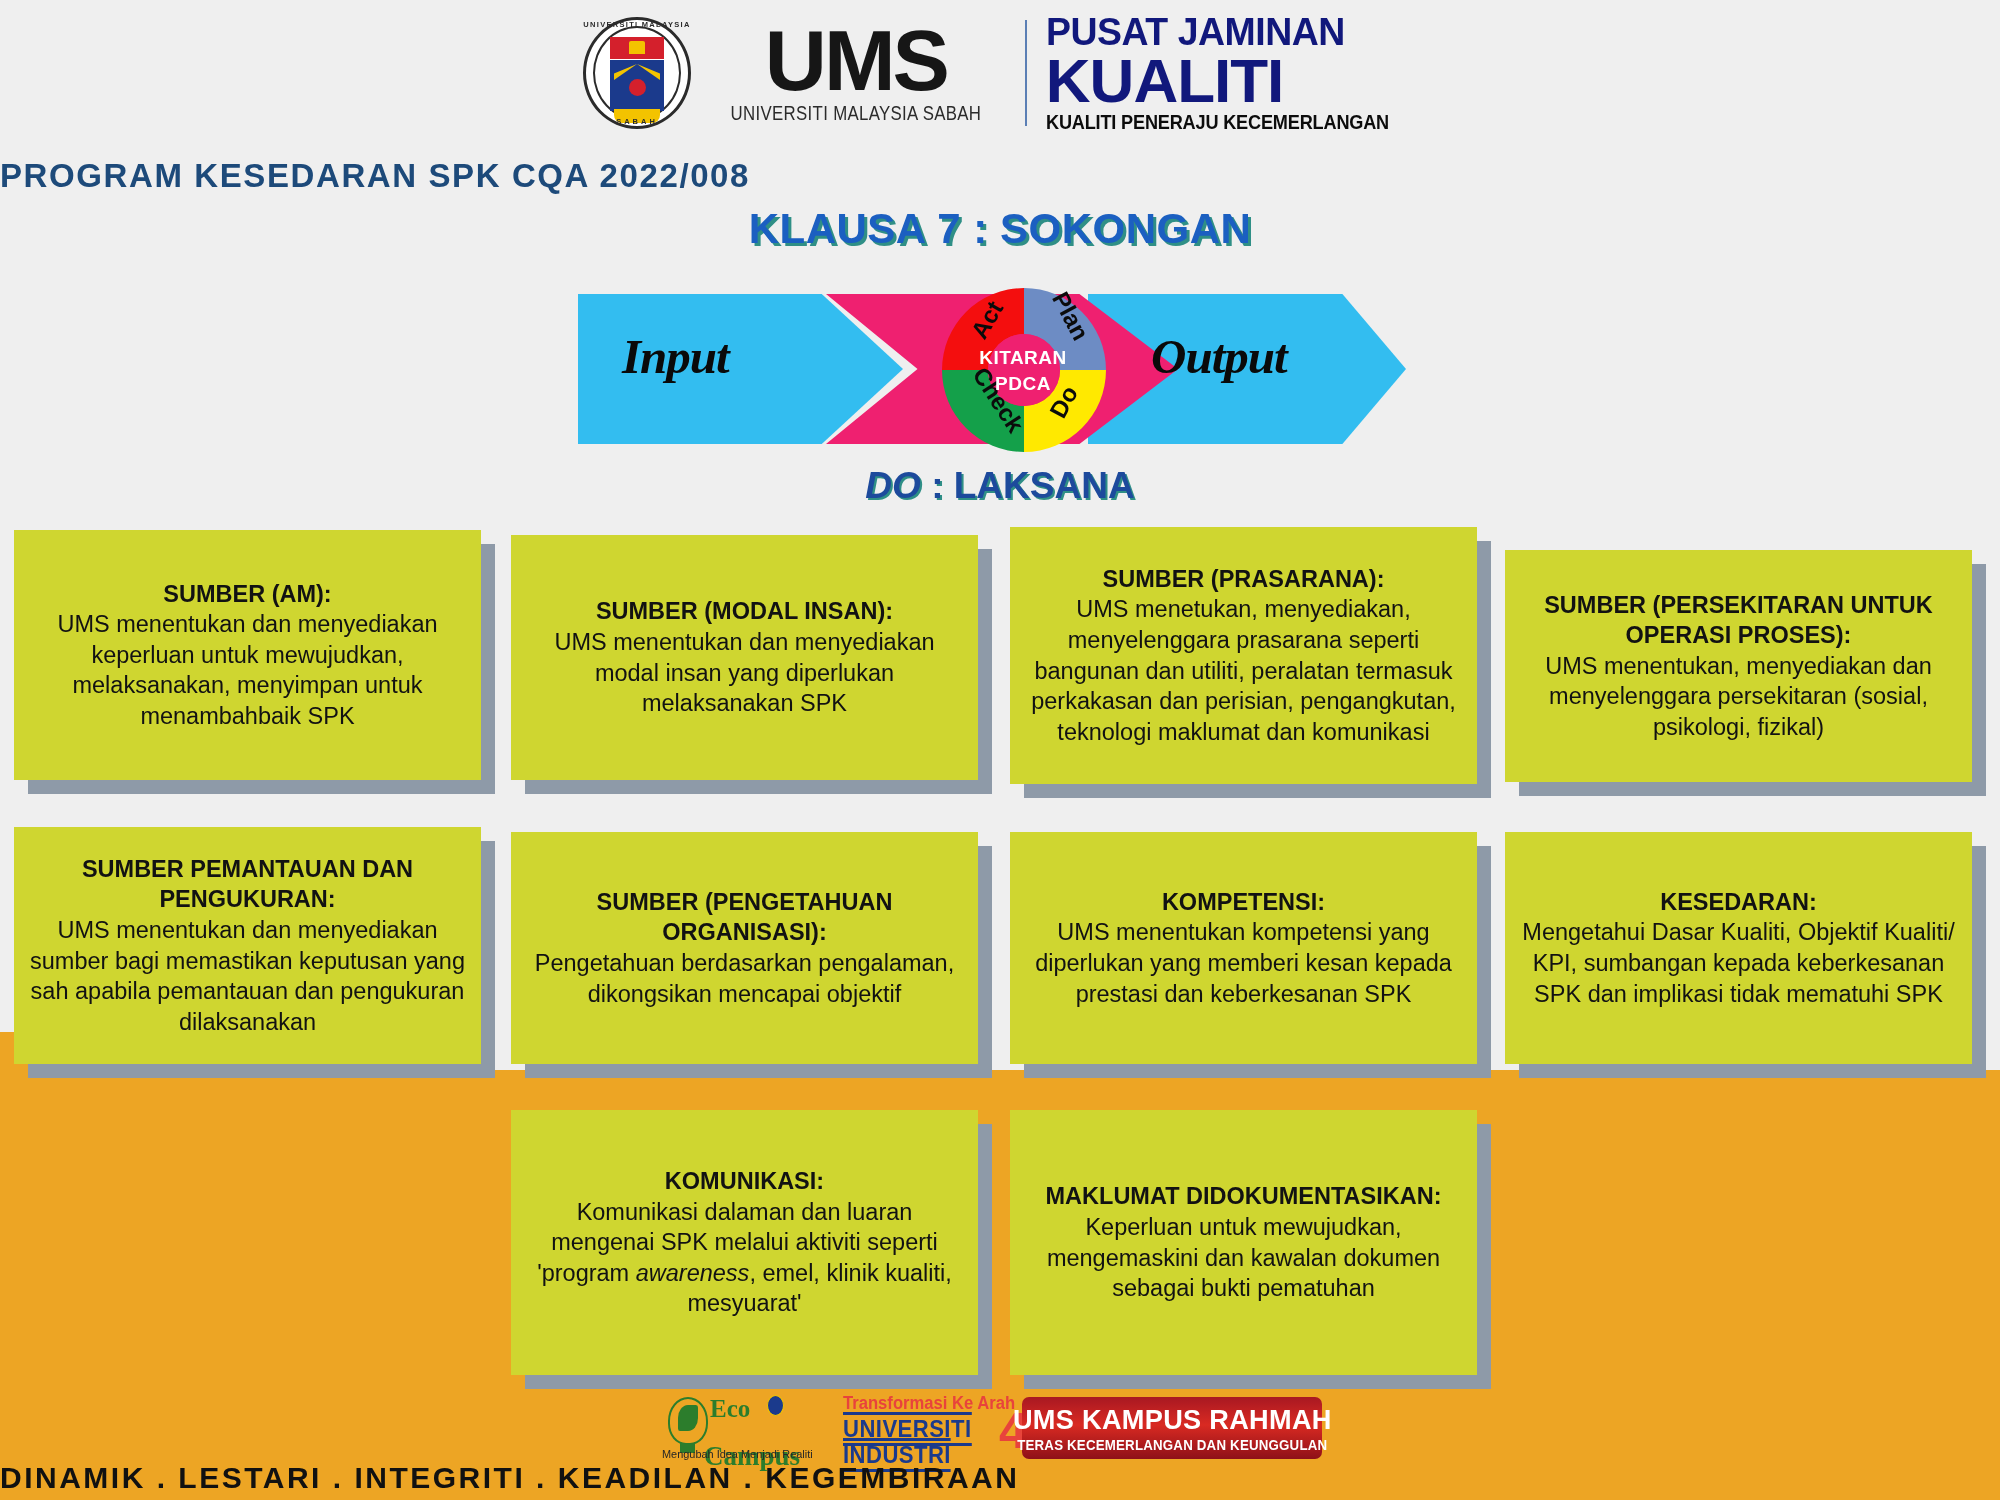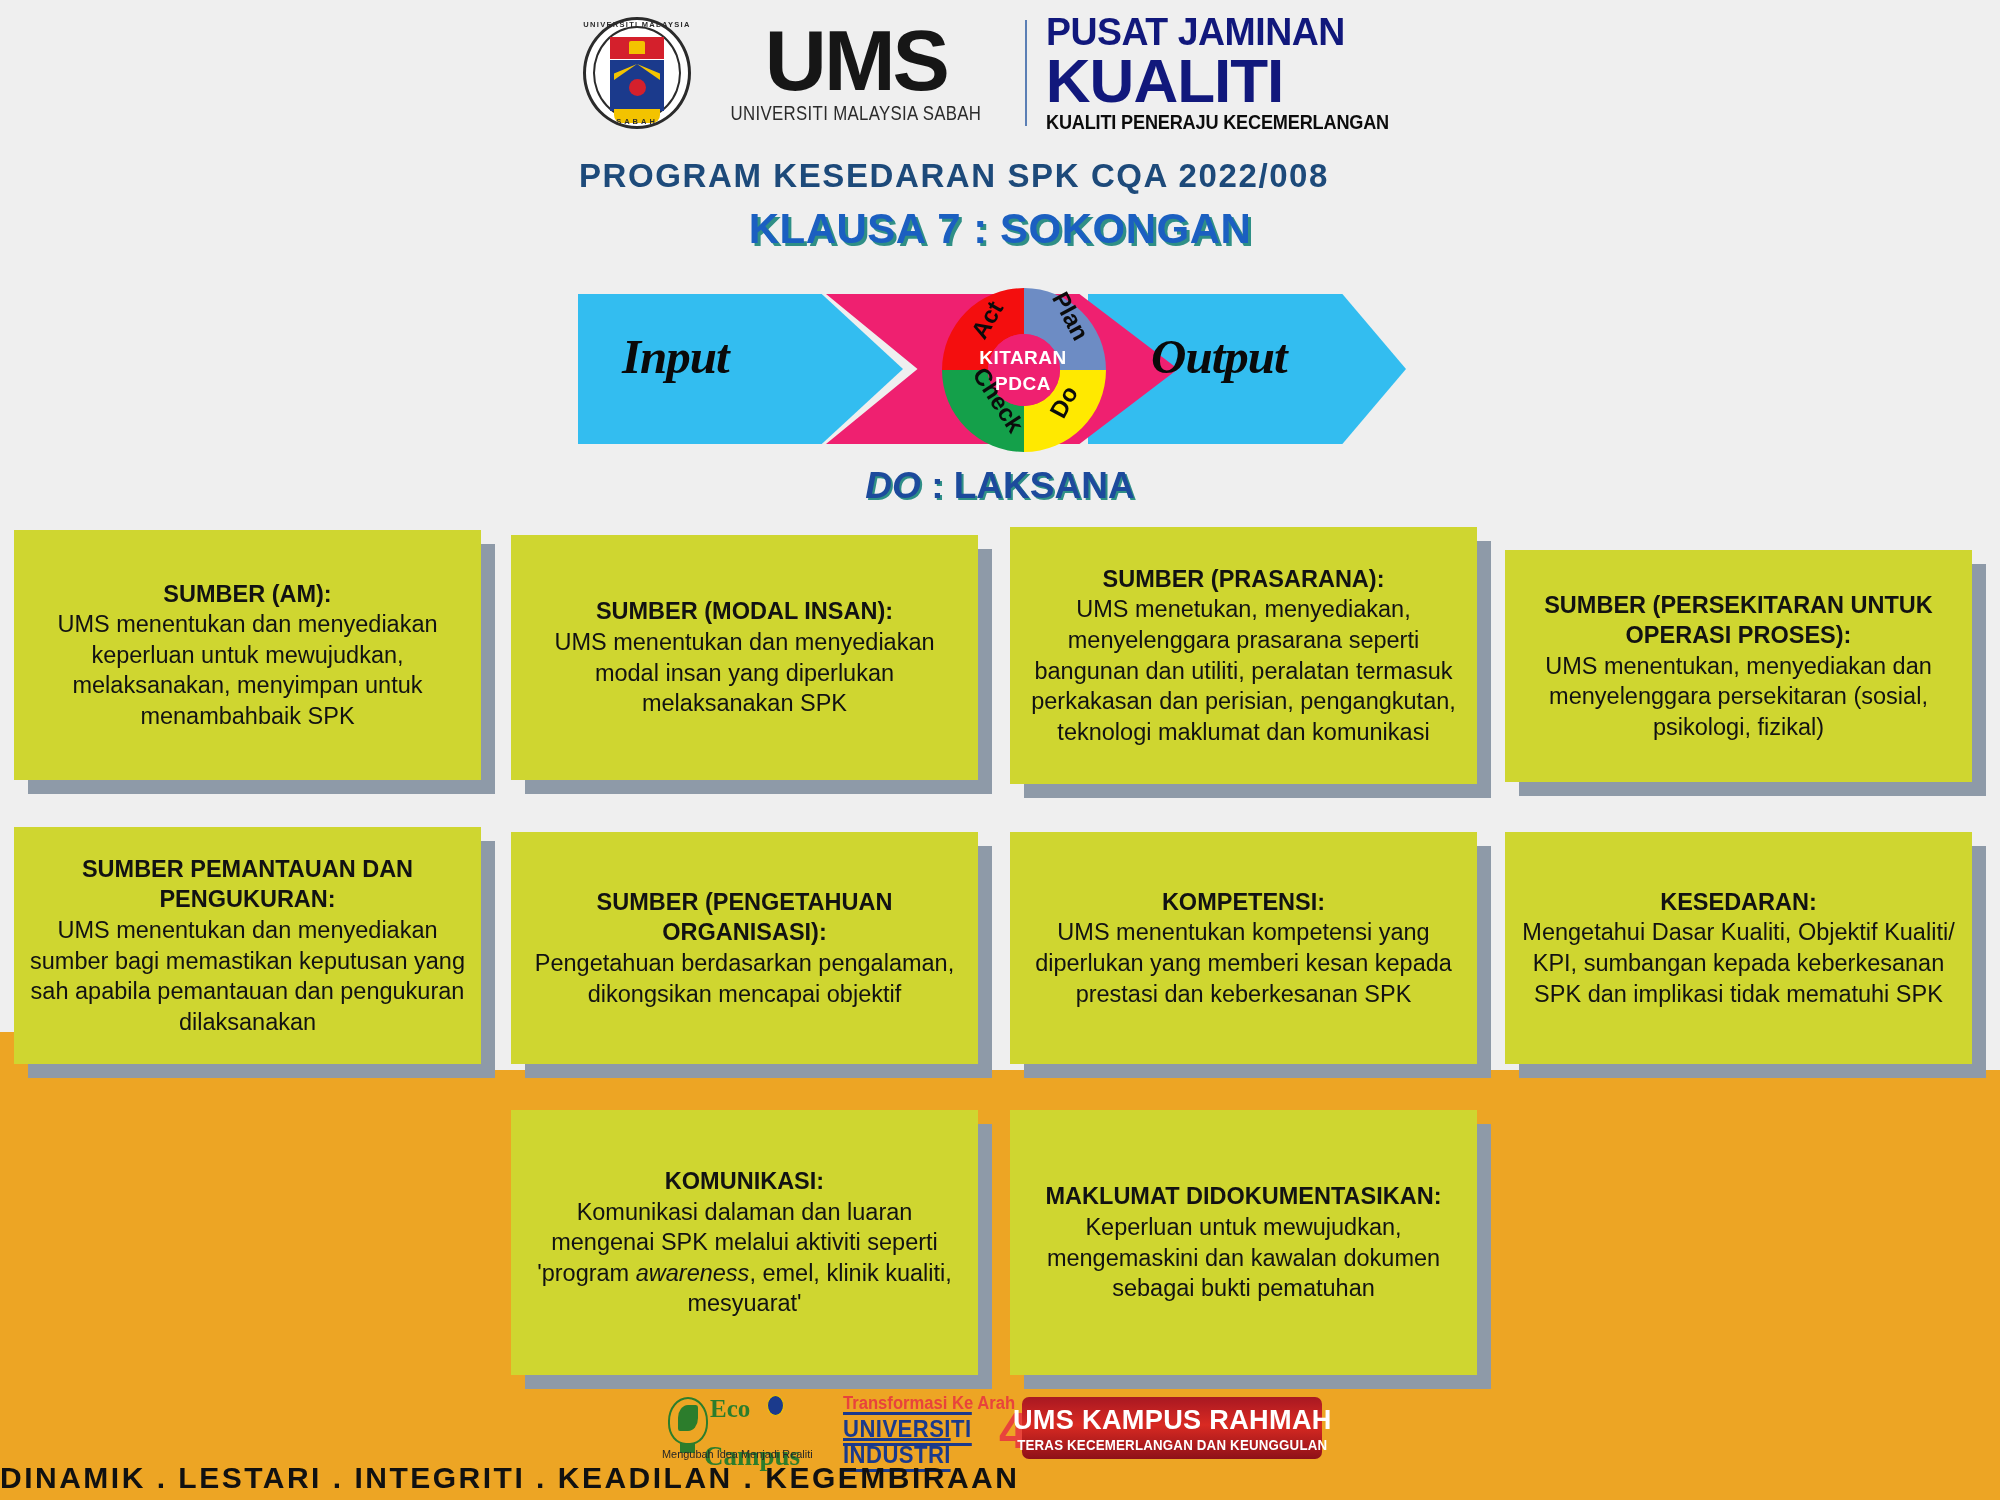--- a/index.html
+++ b/index.html
@@ -90,21 +90,21 @@
     font-size:62px; font-weight:bold; color:#11187c; letter-spacing:-1px;
     line-height:0.92; white-space:nowrap;
   }
   #pjk-3 {
     font-size:19.5px; font-weight:bold; color:#0c0c0c; letter-spacing:-0.2px;
     transform:scaleX(0.93); transform-origin:left center; white-space:nowrap;
     margin-top:2px;
   }
 
   #prog-title {
-    position:absolute; top:157px; width:1908px; text-align:center;
+    position:absolute; top:157px; width:1908px; text-align:left;
     font-size:33px; font-weight:bold; color:#1d4a7a; letter-spacing:1.6px;
   }
   #klausa-title {
     position:absolute; top:205px; width:2000px; text-align:center;
     font-size:42px; font-weight:bold; color:#1b5fc1; letter-spacing:0.5px;
     text-shadow:3px 3px 0 #2f8f86;
   }
 
   
   #pdca-band {

